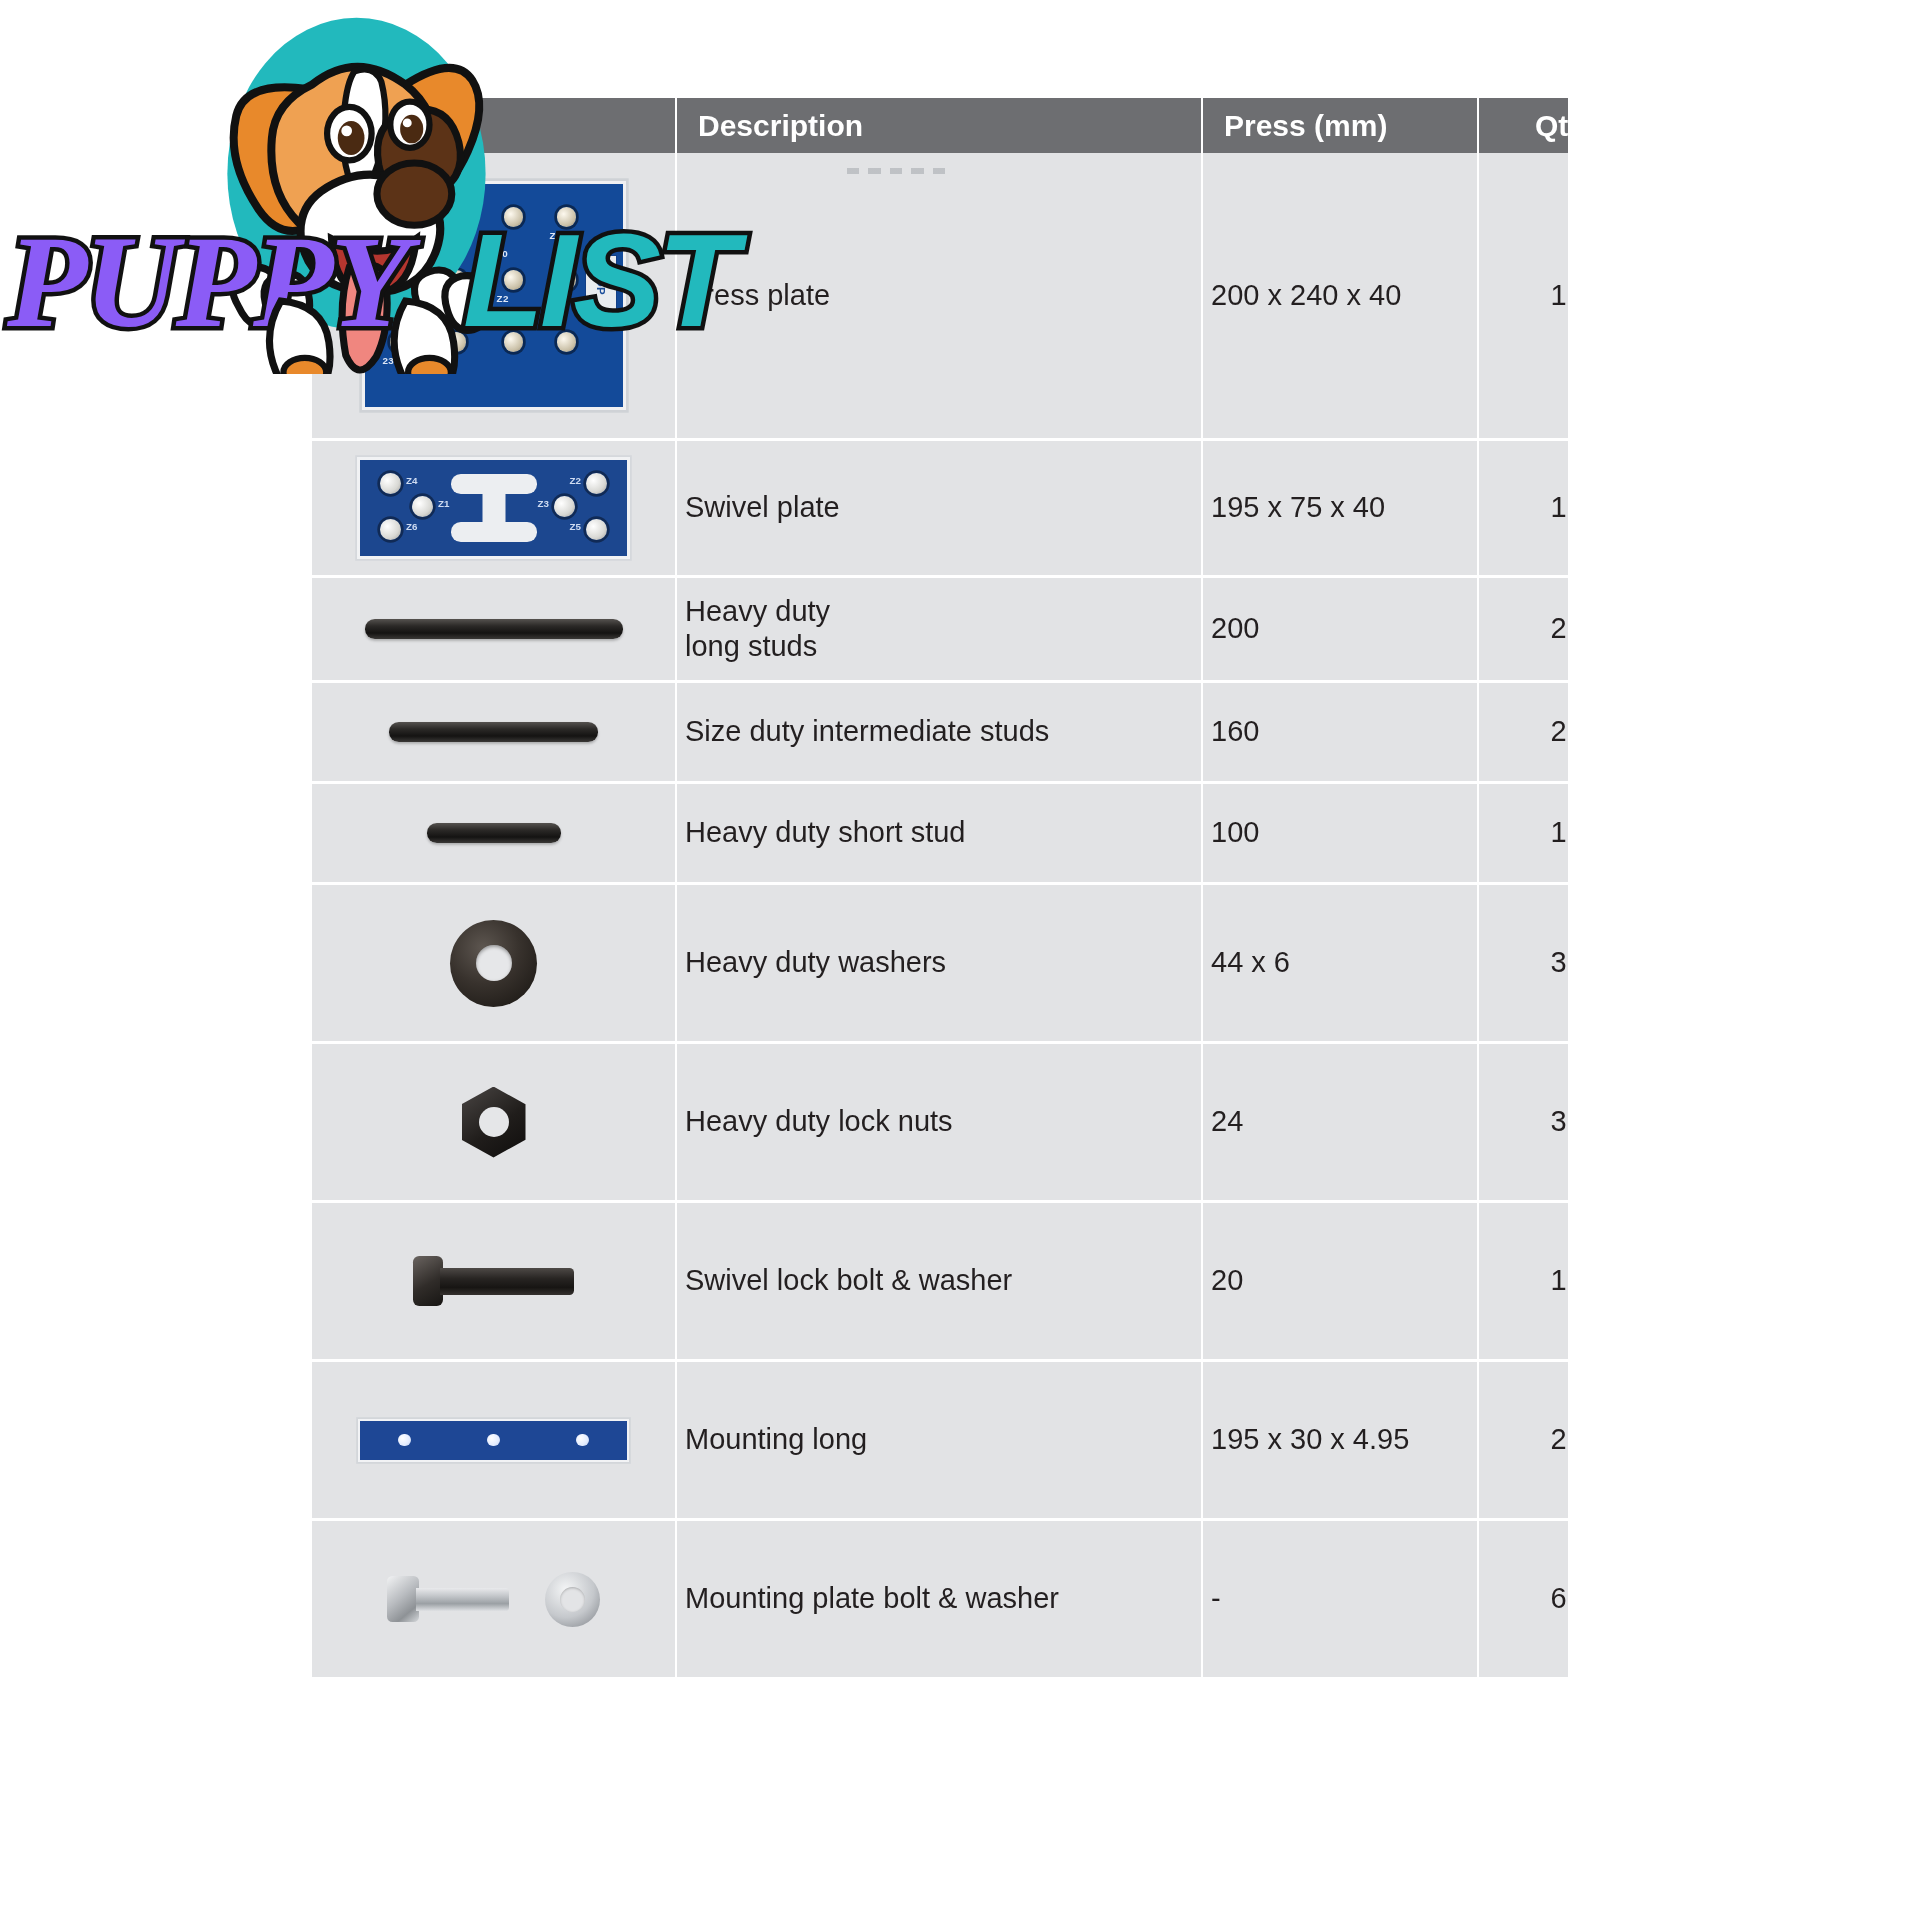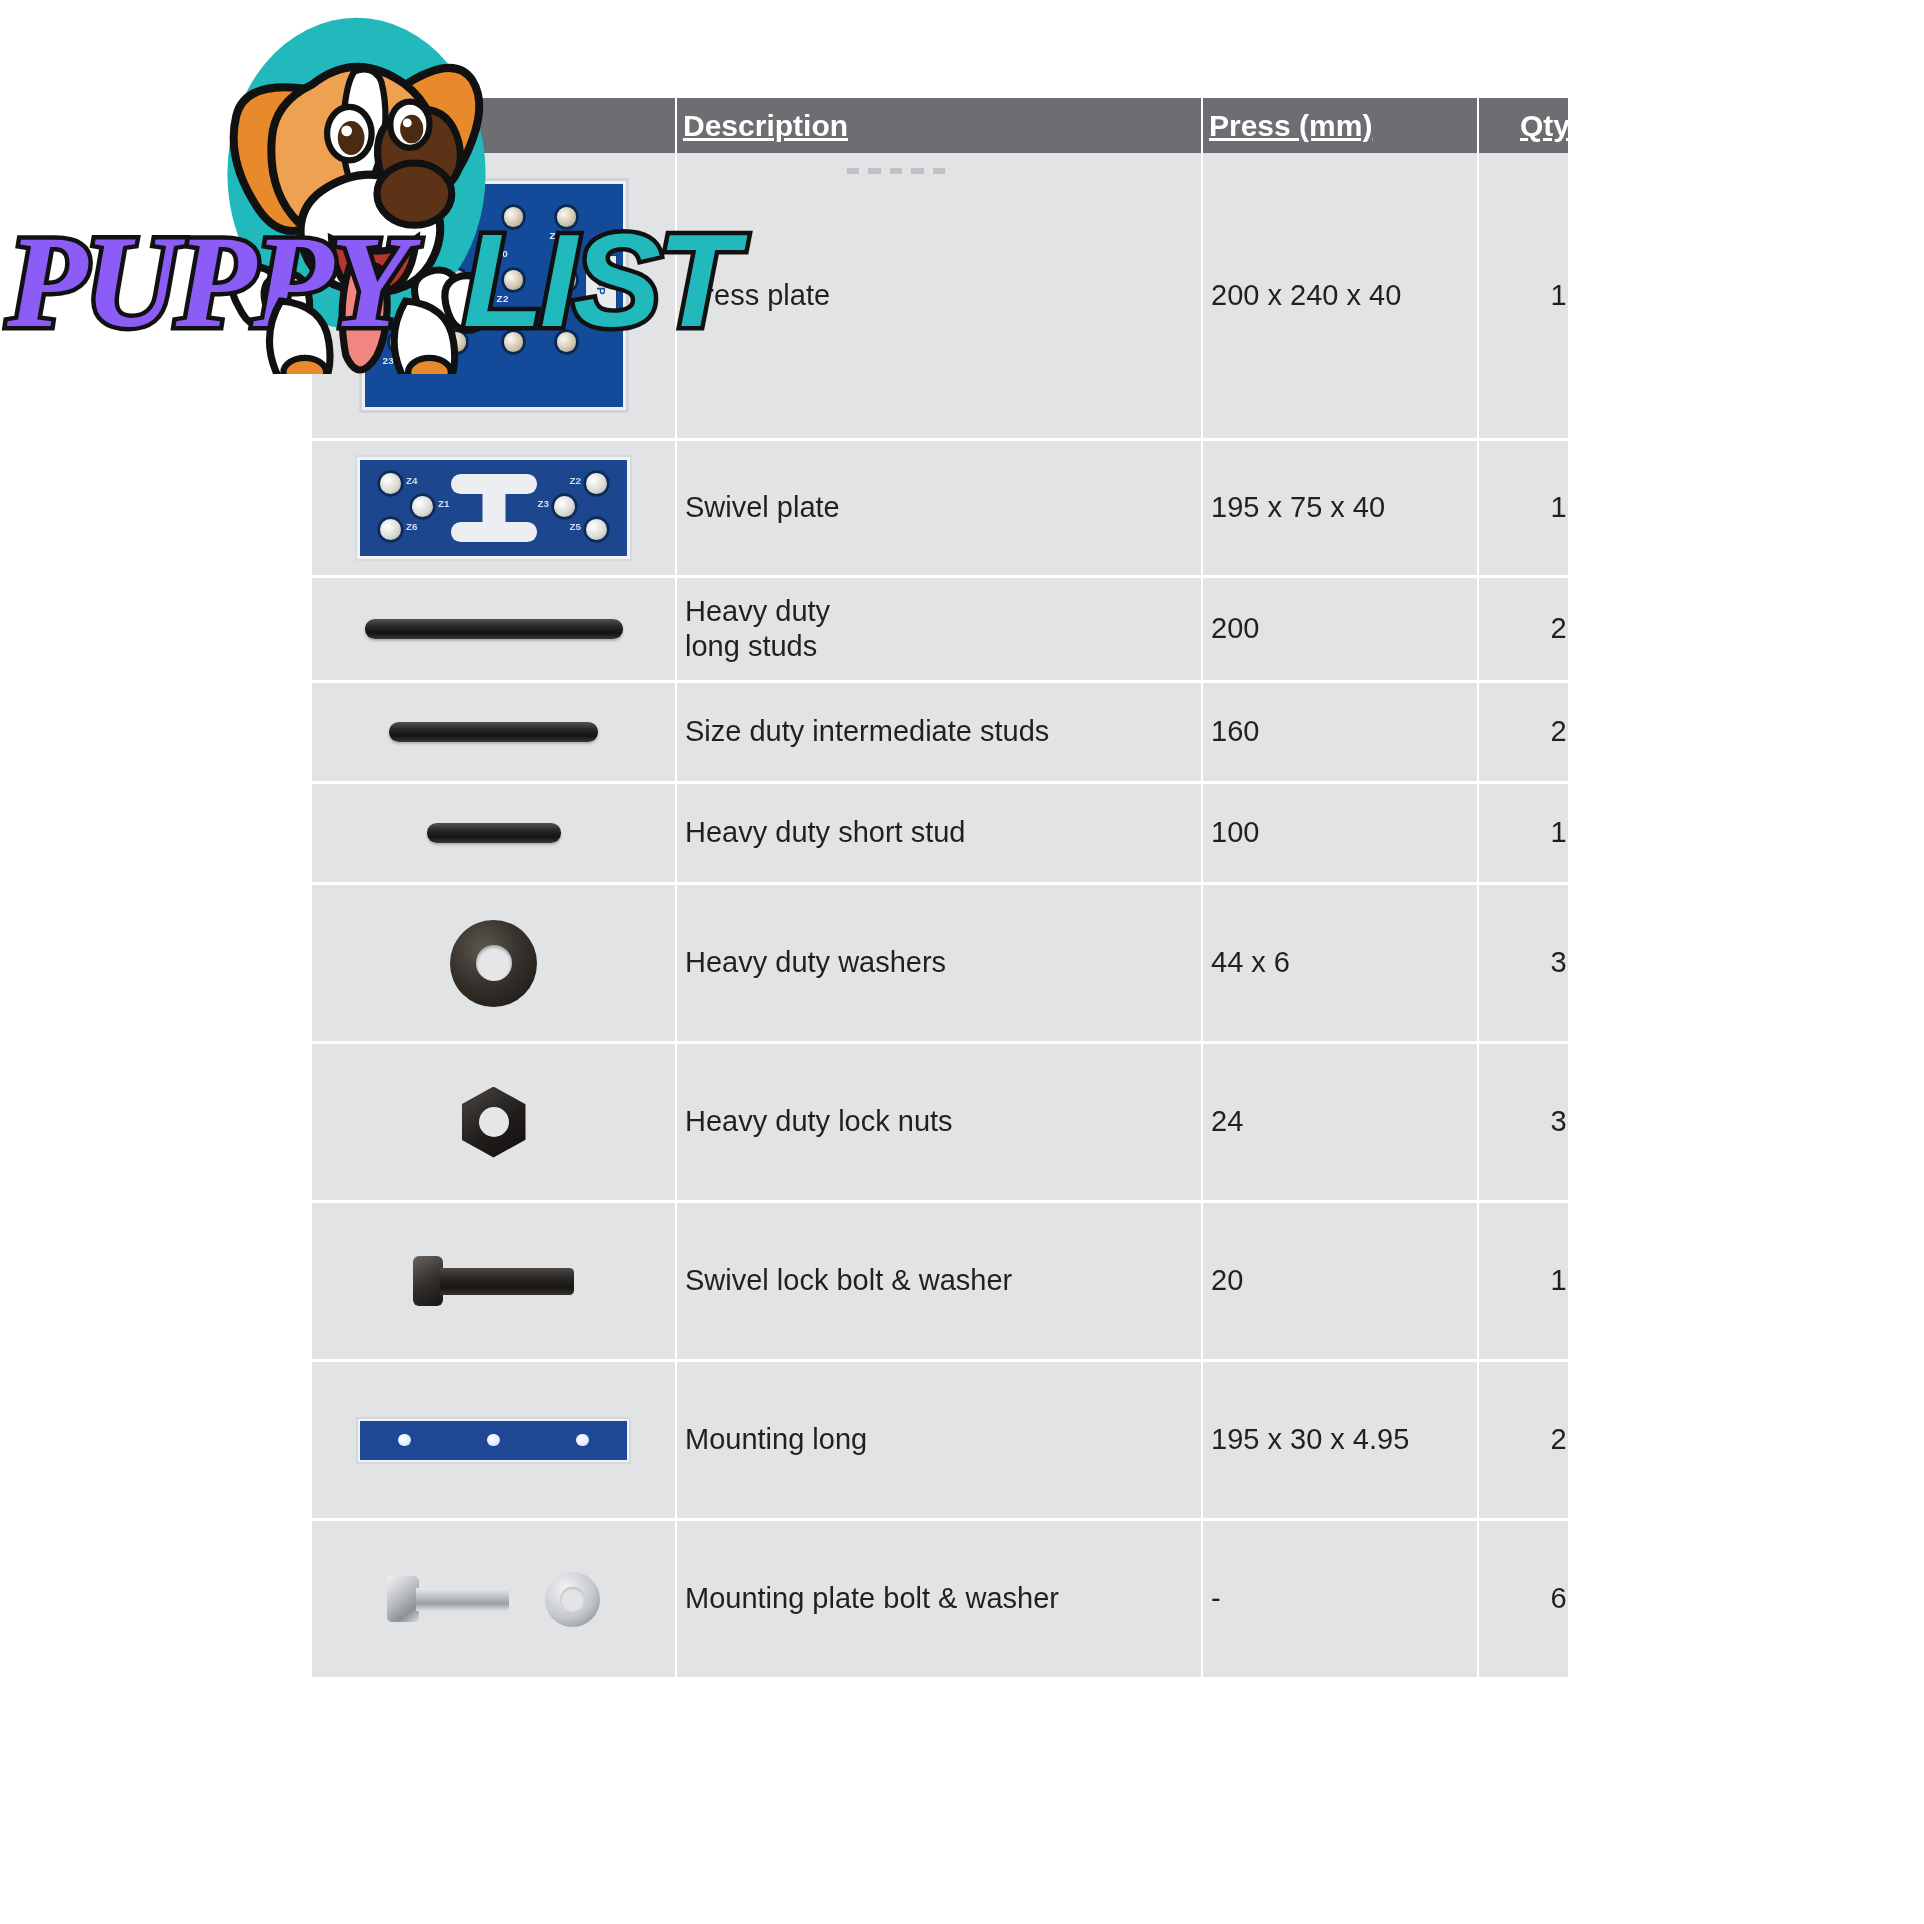--- a/index.html
+++ b/index.html
@@ -23,24 +23,23 @@
     display:flex;
     height:55px;
     background:#6d6e71;
   }
   .thead .cell{
     color:#ffffff;
     font-size:30px;
     font-weight:bold;
     display:flex;
     align-items:center;
-    padding-left:6px;
+    padding-left:21px;
     box-sizing:border-box;
     border-right:2.7px solid #ffffff;
-    text-decoration:underline;
   }
   .c-img{width:365px;flex:0 0 365px;}
   .c-desc{width:526px;flex:0 0 526px;}
   .c-size{width:276px;flex:0 0 276px;}
   .c-qty{width:89px;flex:0 0 89px;border-right:none !important;margin-left:35px;}
 
   .trow{
     display:flex;
     background:#e2e3e5;
     border-bottom:3.6px solid #ffffff;

